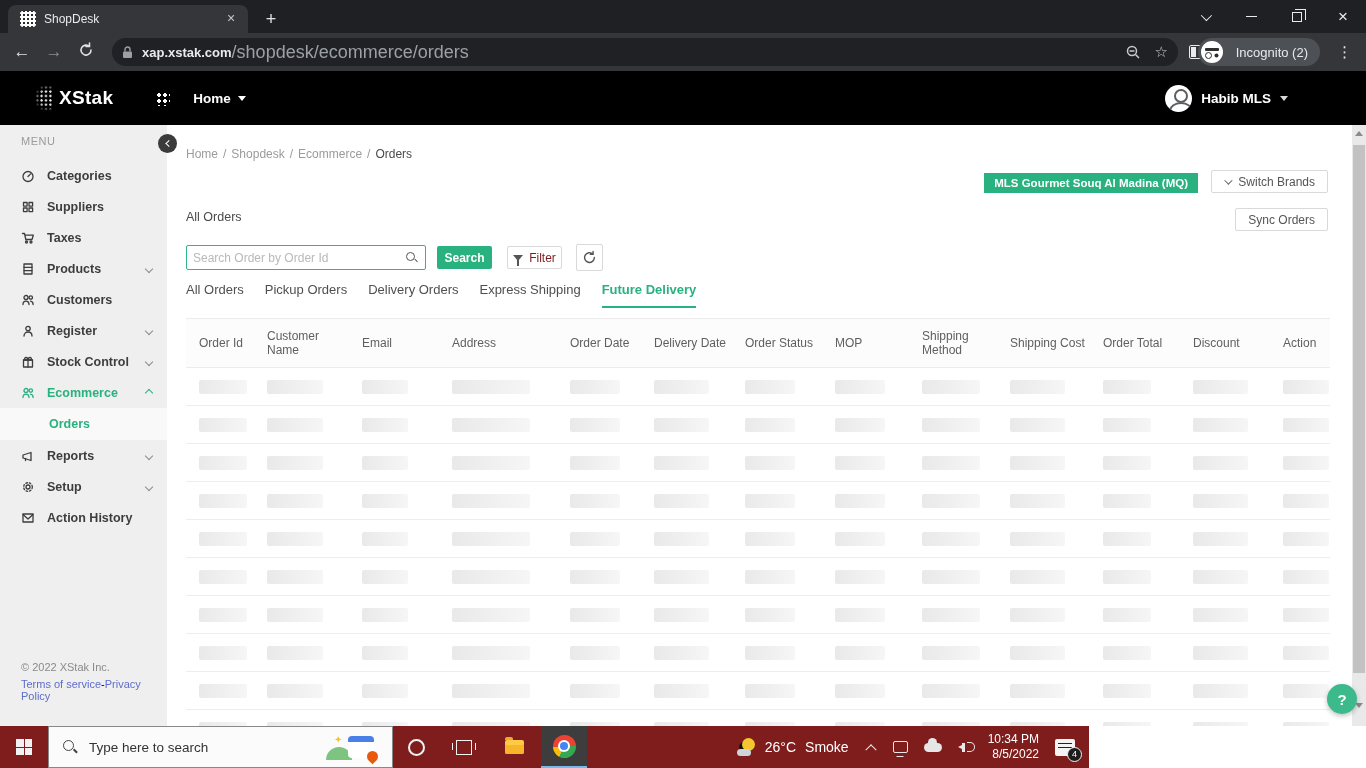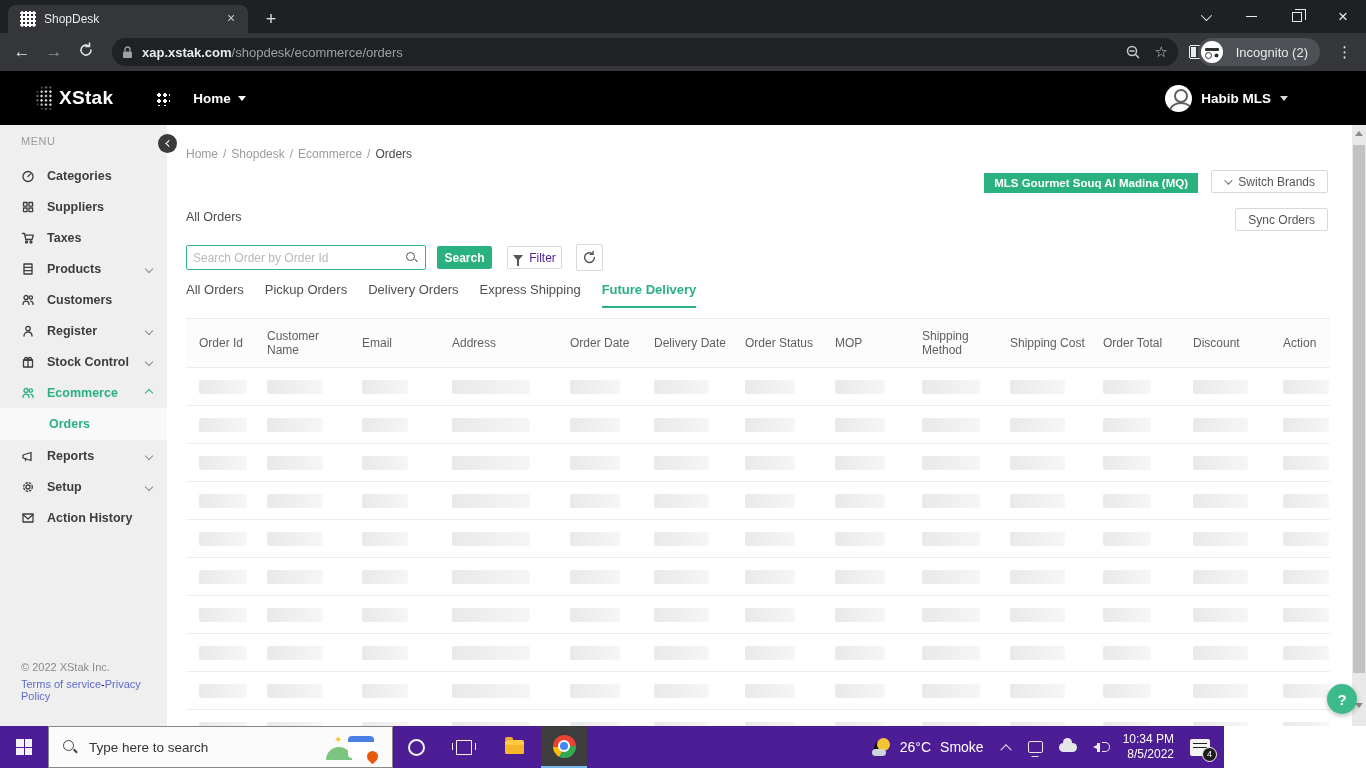--- a/index.html
+++ b/index.html
@@ -22,21 +22,21 @@
   .restore-sq { position:relative; width:10px; height:10px; border:1.2px solid #e8eaed; background:#1f2023; }
   .restore-sq:before { content:""; position:absolute; left:2px; top:-4px; width:10px; height:10px; border:1.2px solid #e8eaed; border-left:none; border-bottom:none; }
   .close-x { font-size:17px; line-height:17px; }
 
   
   .toolbar { position:absolute; left:0; top:33px; width:1366px; height:38px; background:#35363a; display:flex; align-items:center; }
   .nav-ic { color:#dfe1e5; font-size:17px; width:32px; text-align:center; }
   .nav-ic.fwd { color:#8b8e93; }
   .addr { position:absolute; left:112px; top:5px; width:1066px; height:28px; background:#202124; border-radius:14px; display:flex; align-items:center; padding:0 10px; }
   .addr-host { color:#e8eaed; font-size:13px; font-weight:bold; }
-  .addr-path { color:#9aa0a6; font-size:13px; }
+  .addr-path { color:#9aa0a6; font-size:18px; }
   .addr-right { margin-left:auto; display:flex; align-items:center; gap:14px; }
   .star { color:#c7cacd; font-size:15px; }
   .sidepanel-ic { width:15px; height:14px; border:1.6px solid #e8eaed; border-radius:2px; position:relative; }
   .sidepanel-ic:before { content:""; position:absolute; left:1px; top:1px; bottom:1px; width:5px; background:#e8eaed; }
   .incog-pill { position:absolute; right:46px; top:5px; height:28px; background:#4d5054; border-radius:14px; display:flex; align-items:center; padding:0 12px 0 3px; gap:13px; }
   .incog-ic { width:22px; height:22px; border-radius:50%; background:#fff; position:relative; }
   .incog-ic:before { content:""; position:absolute; left:4px; top:7px; width:14px; height:3px; background:#2e2e2e; border-radius:1px; }
   .incog-ic:after { content:""; position:absolute; left:4.5px; top:11px; width:5px; height:5px; border-radius:50%; border:1.5px solid #2e2e2e; box-shadow:8px 0 0 -1.5px #2e2e2e, 7.5px 0 0 0 #fff; }
   .incog-label { color:#e8eaed; font-size:13px; }
   .dots-menu { position:absolute; right:14px; top:10px; color:#e8eaed; font-size:15px; letter-spacing:0; }
@@ -88,21 +88,21 @@
   .sync-btn { position:absolute; right:24px; top:83px; height:23px; background:#fff; border:1px solid #d9d9d9; border-radius:2px; font-size:12px; color:#555; display:flex; align-items:center; padding:0 12px; cursor:pointer; }
   .page-title { position:absolute; left:19px; top:85px; font-size:12.5px; color:#4a4a4a; }
   .search-row { position:absolute; left:19px; top:119px; display:flex; align-items:center; }
   .search-box { width:240px; height:25px; border:1px solid #2fb98a; border-radius:2px; display:flex; align-items:center; background:#fff; padding:0 8px 0 6px; }
   .search-box input { border:none; outline:none; flex:1; font-size:12px; color:#333; font-family:"Liberation Sans",sans-serif; }
   .search-box input::placeholder { color:#b9b9b9; }
   .mag { width:11px; height:11px; position:relative; }
   .mag:before { content:""; position:absolute; left:0; top:0; width:7px; height:7px; border:1.4px solid #555; border-radius:50%; }
   .mag:after { content:""; position:absolute; left:7.5px; top:7.5px; width:4px; height:1.4px; background:#555; transform:rotate(45deg); }
   .search-btn { margin-left:11px; width:55px; height:23px; background:#29b180; color:#fff; border:none; border-radius:2px; font-size:12px; font-weight:bold; cursor:pointer; font-family:"Liberation Sans",sans-serif; }
-  .filter-btn { margin-left:15px; width:55px; height:23px; background:#fff; border:1px solid #d9d9d9; border-radius:2px; font-size:12px; color:#4c1d95; display:flex; align-items:center; justify-content:center; gap:6px; cursor:pointer; }
+  .filter-btn { margin-left:15px; width:55px; height:23px; background:#fff; border:1px solid #d9d9d9; border-radius:2px; font-size:12px; color:#7f1d1d; display:flex; align-items:center; justify-content:center; gap:6px; cursor:pointer; }
   .funnel { width:0; height:0; border-left:5px solid transparent; border-right:5px solid transparent; border-top:6px solid #555; position:relative; }
   .funnel:after { content:""; position:absolute; left:-1px; top:-1px; width:2px; height:6px; background:#555; }
   .refresh-btn { margin-left:14px; width:27px; height:27px; background:#fff; border:1px solid #d9d9d9; border-radius:2px; display:flex; align-items:center; justify-content:center; cursor:pointer; }
   .tabs-row { position:absolute; left:19px; top:157px; display:flex; gap:21px; font-size:13px; color:#4f4f4f; }
   .tabs-row .tabitem { padding-bottom:9px; cursor:pointer; }
   .tabs-row .tabitem.active { color:#29b180; font-weight:bold; border-bottom:2px solid #29b180; }
 
   
   .table { position:absolute; left:19px; top:193px; width:1144px; }
   .thead { display:flex; align-items:center; height:50px; background:#fcfcfc; border-top:1px solid #ececec; border-bottom:1px solid #ececec; padding-left:13px; }
@@ -113,21 +113,21 @@
 
   .help-fab { position:absolute; left:1327px; top:559px; width:30px; height:30px; border-radius:50%; background:#3dba8c; color:#fff; border:none; font-size:15px; font-weight:bold; box-shadow:0 2px 5px rgba(0,0,0,.25); cursor:pointer; z-index:6; font-family:"Liberation Sans",sans-serif; }
 
   
   .pagescroll { position:absolute; left:1352px; top:0; width:14px; height:601px; background:#e9e9e9; }
   .ps-up { position:absolute; left:3px; top:6px; width:0; height:0; border-left:4px solid transparent; border-right:4px solid transparent; border-bottom:5px solid #8a8a8a; }
   .ps-thumb { position:absolute; left:1px; top:20px; width:12px; height:528px; background:#c2c2c2; }
   .ps-down { position:absolute; left:3px; top:578px; width:0; height:0; border-left:4px solid transparent; border-right:4px solid transparent; border-top:5px solid #8a8a8a; }
 
   
-  .taskbar { position:absolute; left:0; top:726px; width:1224px; height:42px; background:#4c1d95; }
+  .taskbar { position:absolute; left:0; top:726px; width:1089px; height:42px; background:#7f1d1d; }
   .start-btn { position:absolute; left:0; top:0; width:48px; height:42px; display:flex; align-items:center; justify-content:center; }
   .winlogo { width:16px; height:16px; display:grid; grid-template-columns:7.5px 7.5px; grid-template-rows:7.5px 7.5px; gap:1px; }
   .winlogo span { background:#f2f2f2; }
   .tb-search { position:absolute; left:48px; top:0; width:345px; height:42px; background:#fbfbfb; border:1px solid #888; display:flex; align-items:center; padding-left:14px; gap:12px; }
   .tb-search .mag2 { width:14px; height:14px; position:relative; }
   .mag2:before { content:""; position:absolute; left:0; top:0; width:9px; height:9px; border:1.6px solid #444; border-radius:50%; }
   .mag2:after { content:""; position:absolute; left:10px; top:10px; width:5px; height:1.6px; background:#444; transform:rotate(45deg); }
   .tb-search-text { color:#333; font-size:13.5px; }
   .tb-weather-art { position:absolute; right:10px; top:7px; width:56px; height:28px; }
   .hill { position:absolute; left:0; bottom:2px; width:26px; height:13px; border-radius:13px 13px 0 0; background:#7cc47f; }

